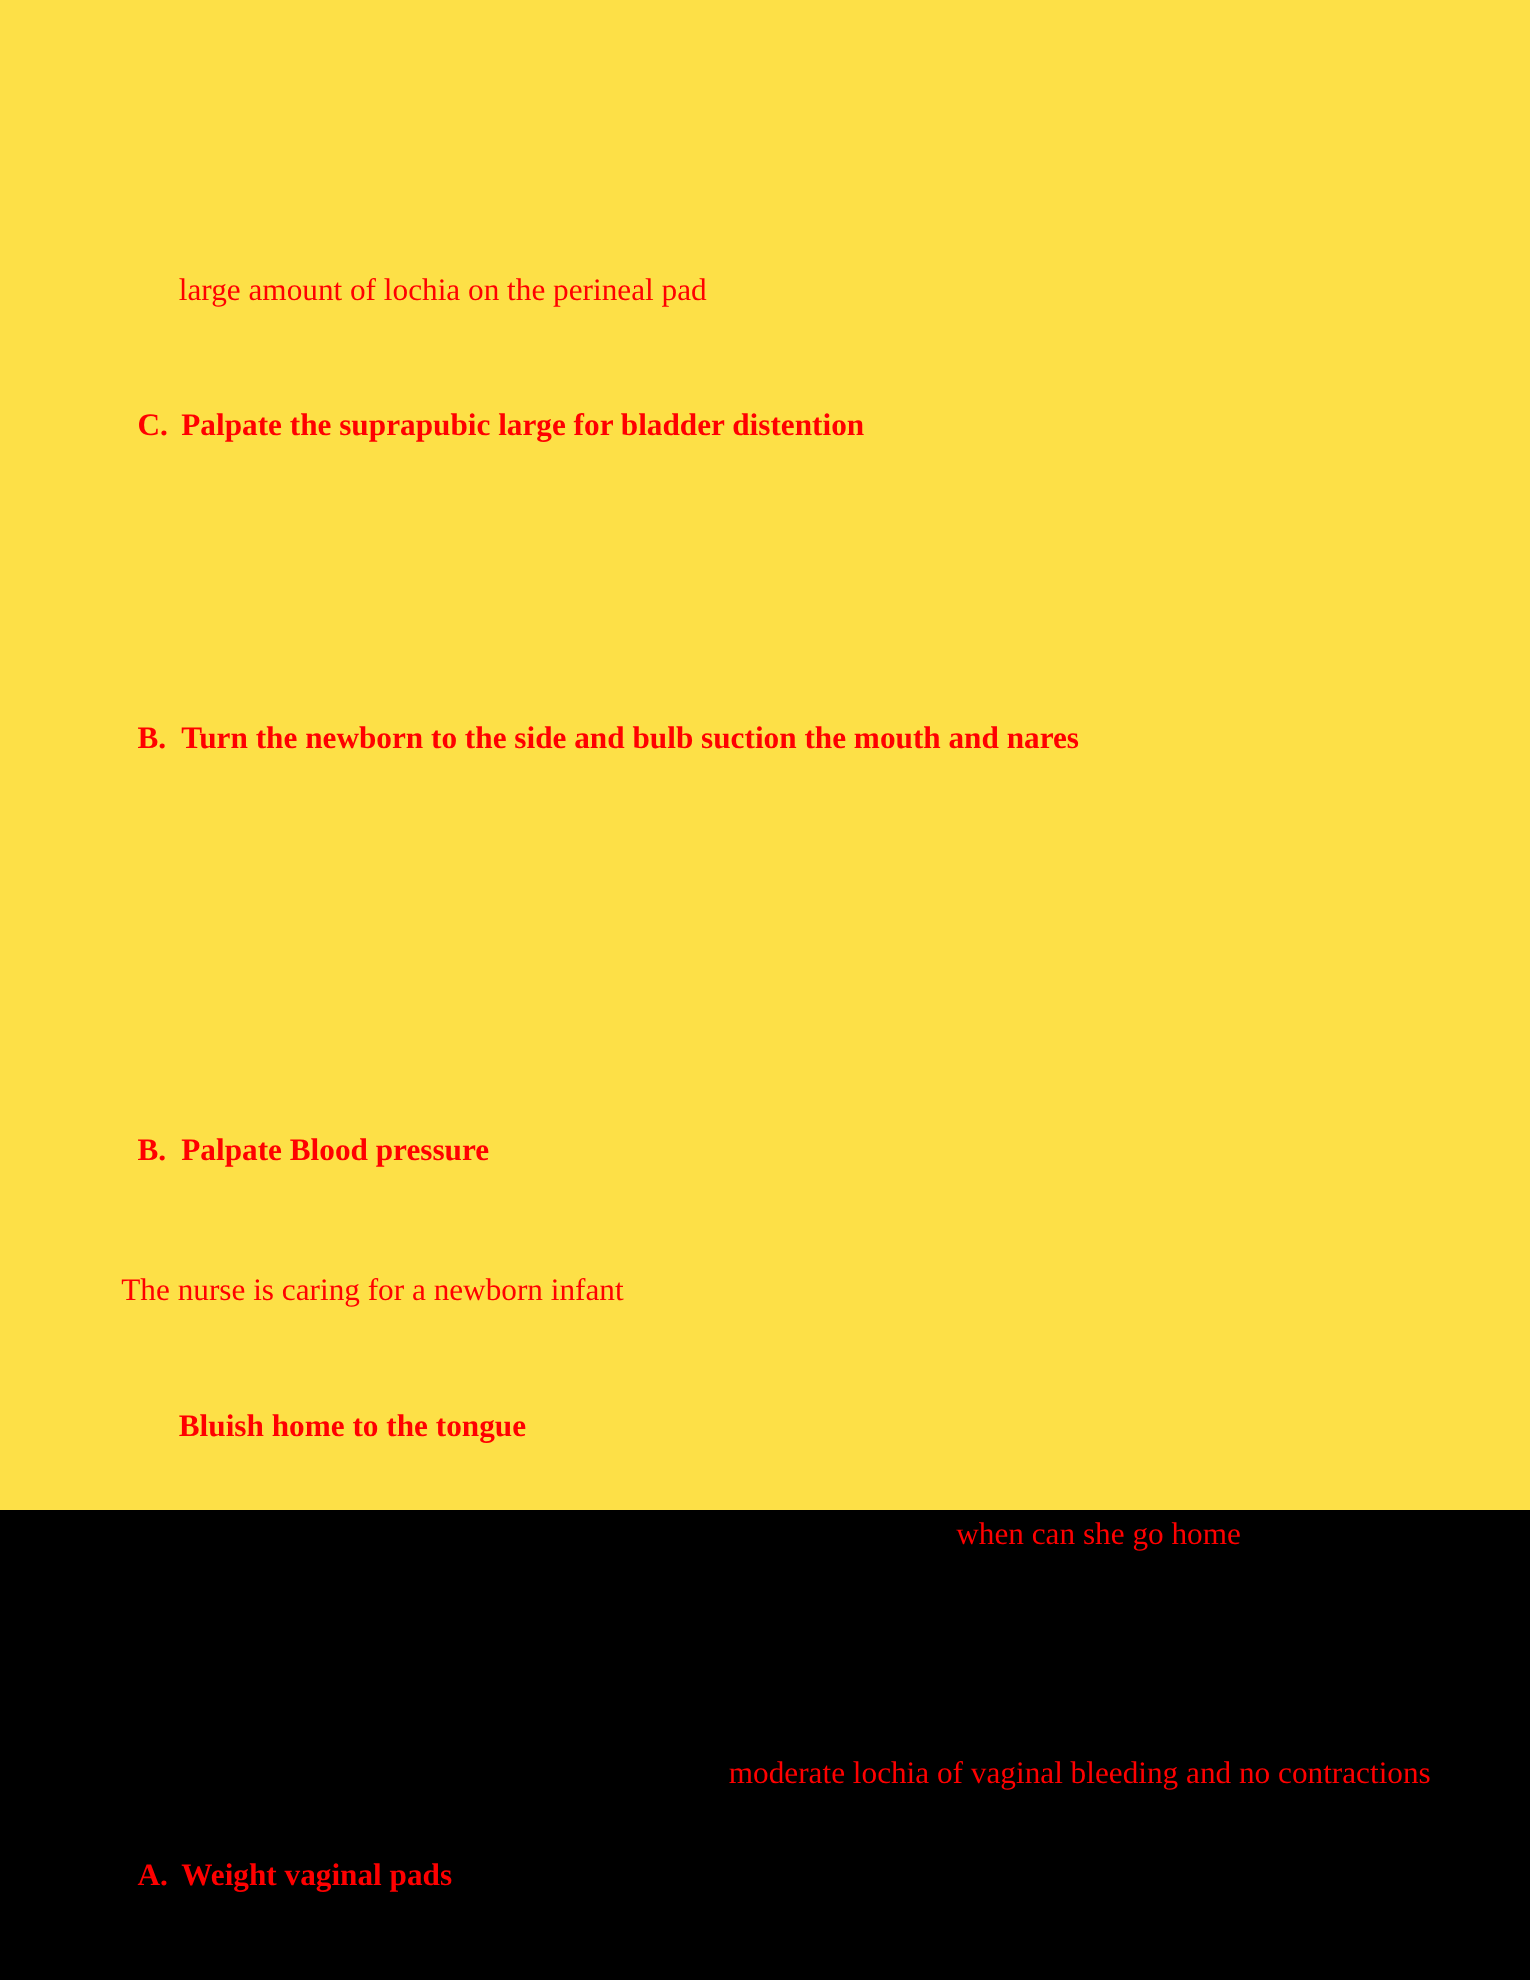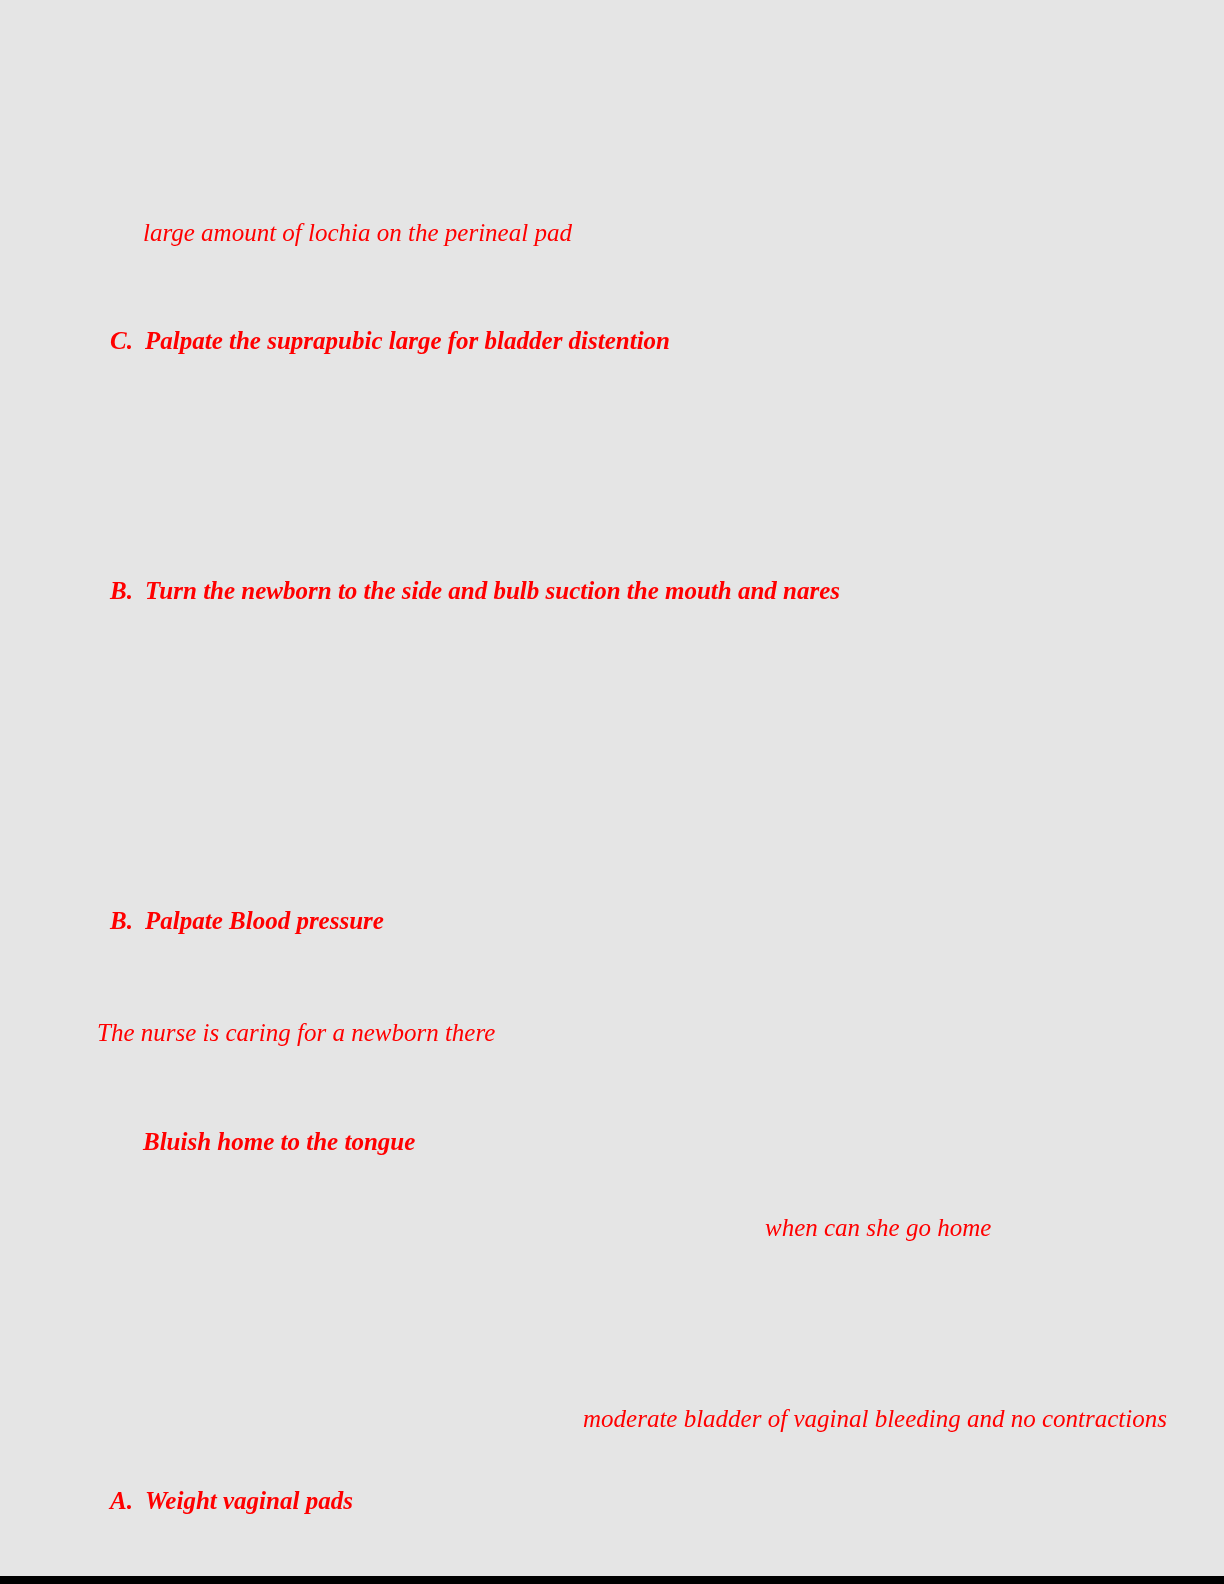--- a/index.html
+++ b/index.html
@@ -12,23 +12,22 @@
     background: #000000;
     overflow: hidden;
     position: relative;
     font-family: "Liberation Serif", "DejaVu Serif", serif;
   }
   .page {
     position: absolute;
     left: 0;
     top: 0;
     width: 1224px;
-    height: 1576px;
-    background: #e5e5e5;
-    font-style: italic;
+    height: 1208px;
+    background: #fde047;
   }
   .frag {
     position: absolute;
     color: #ff0000;
     font-size: 25px;
     line-height: 30px;
     white-space: nowrap;
   }
   .bold {
     font-weight: bold;
@@ -65,34 +64,34 @@
 
   <div class="frag bold f3">
     <span class="letter">B.</span><span>Turn the newborn to the side and bulb suction the mouth and nares</span>
   </div>
 
   <div class="frag bold f4">
     <span class="letter">B.</span><span>Palpate Blood pressure</span>
   </div>
 
   <div class="frag f5">
-    <span>The nurse is caring for a newborn there</span>
+    <span>The nurse is caring for a newborn infant</span>
   </div>
 
 
   <div class="frag bold f7">
     <span>Bluish home to the tongue</span>
   </div>
 
   <div class="frag f8">
     <span>when can she go home</span>
   </div>
 
 
   <div class="frag f10">
-    <span>moderate bladder of vaginal bleeding and no contractions</span>
+    <span>moderate lochia of vaginal bleeding and no contractions</span>
   </div>
 
   <div class="frag bold f11">
     <span class="letter">A.</span><span>Weight vaginal pads</span>
   </div>
 
 </div>
 
 </body></html>

